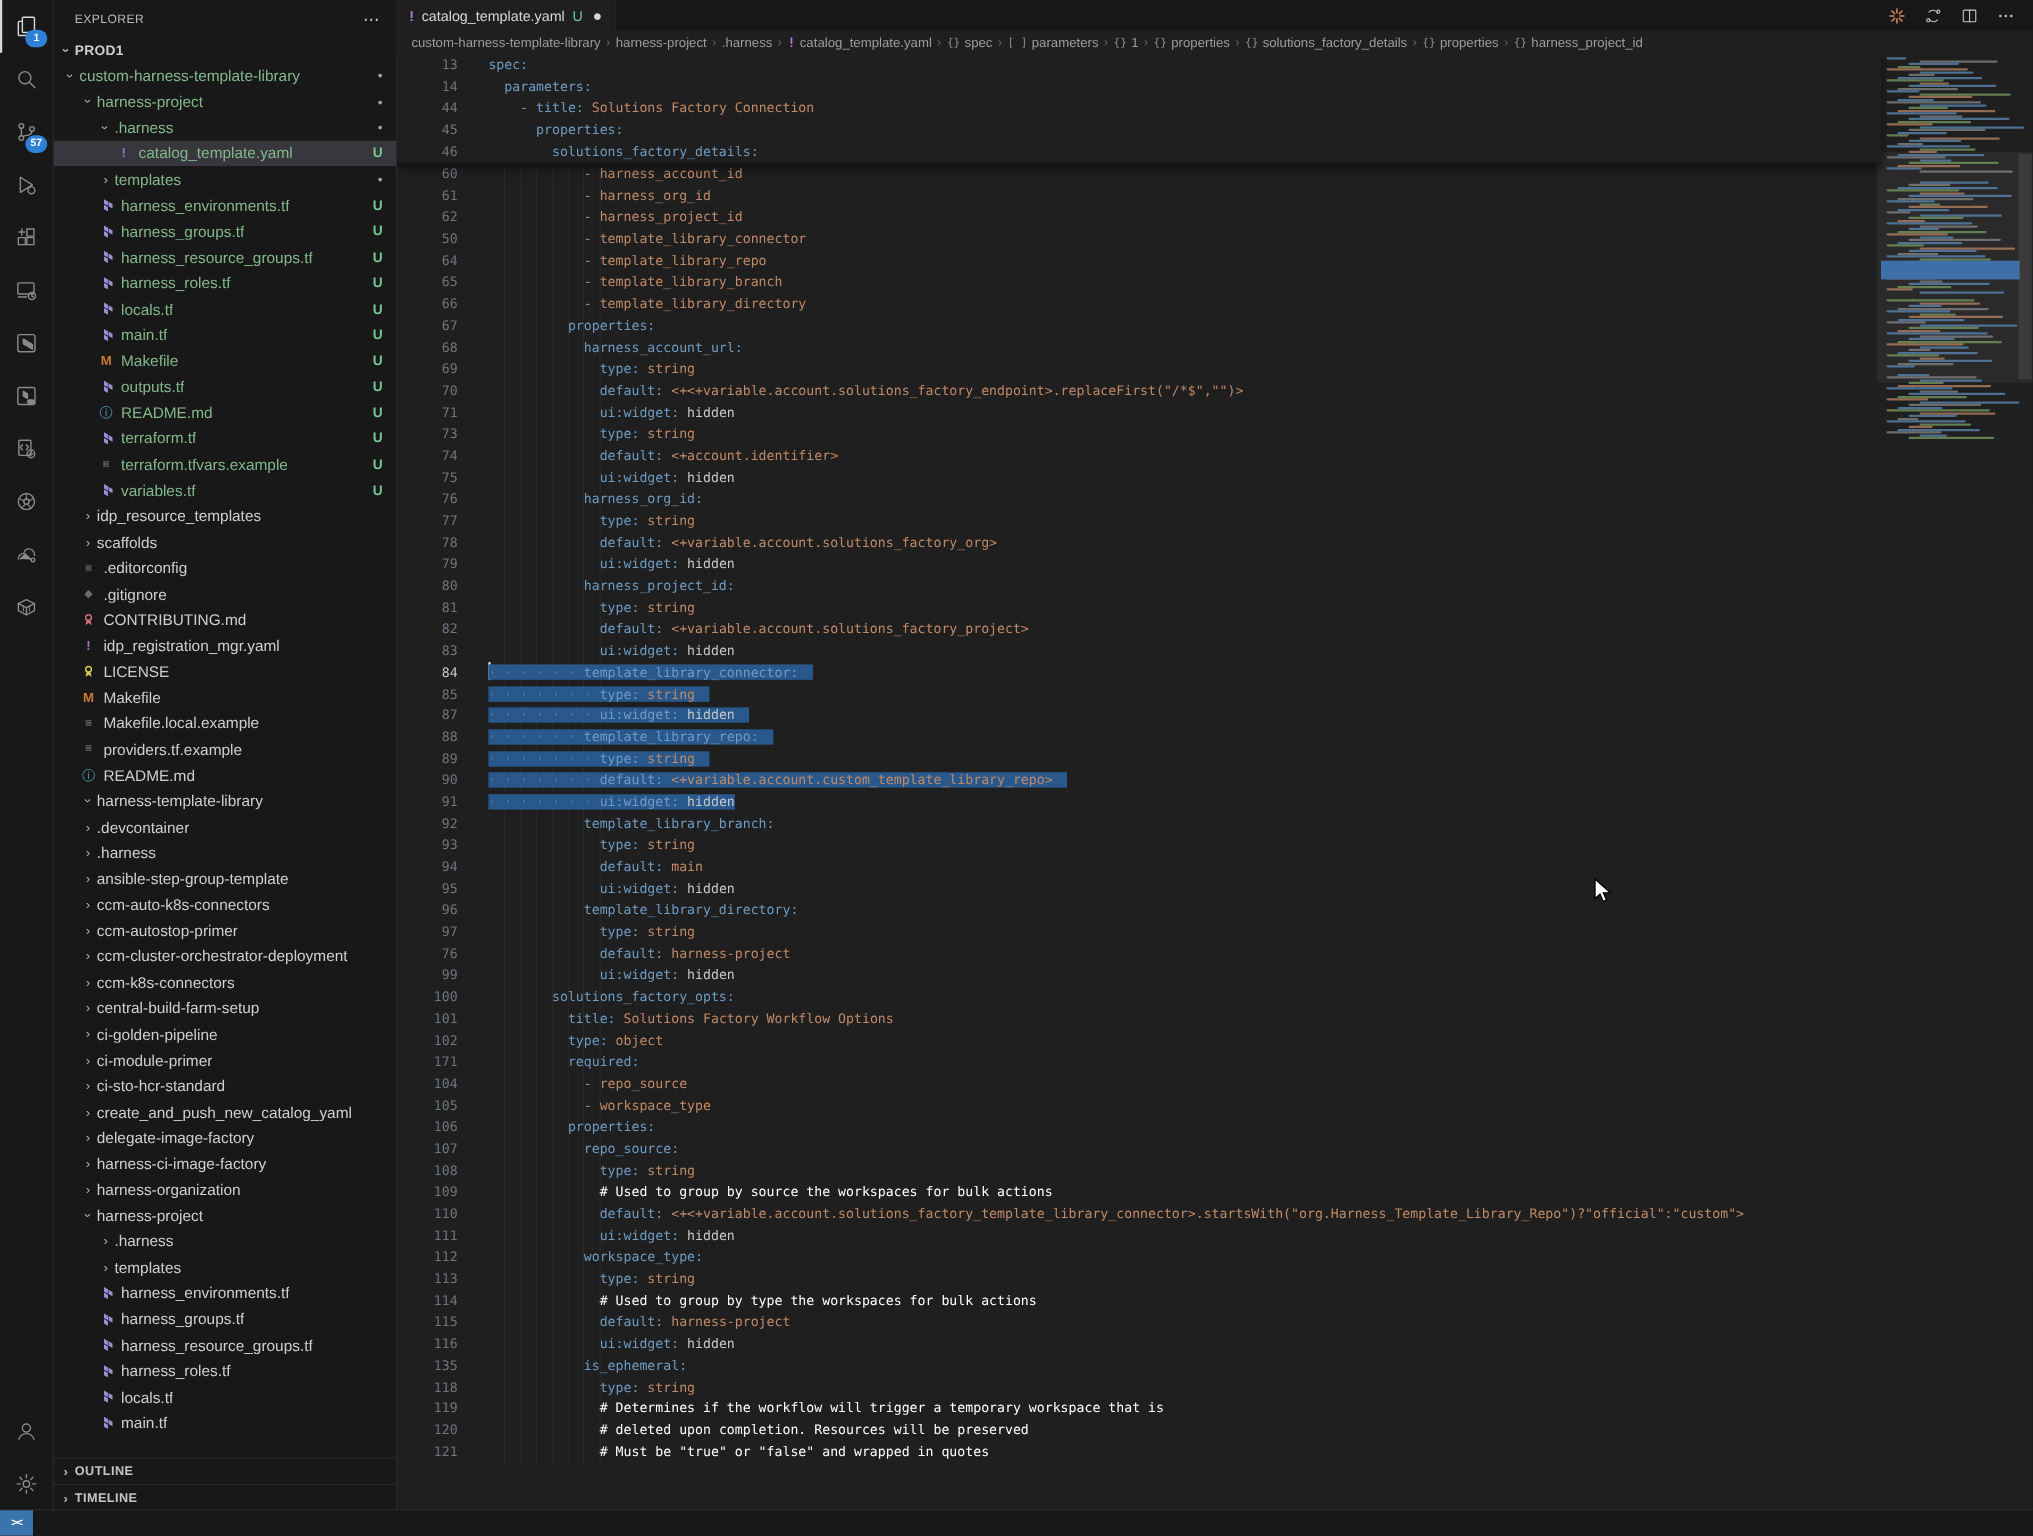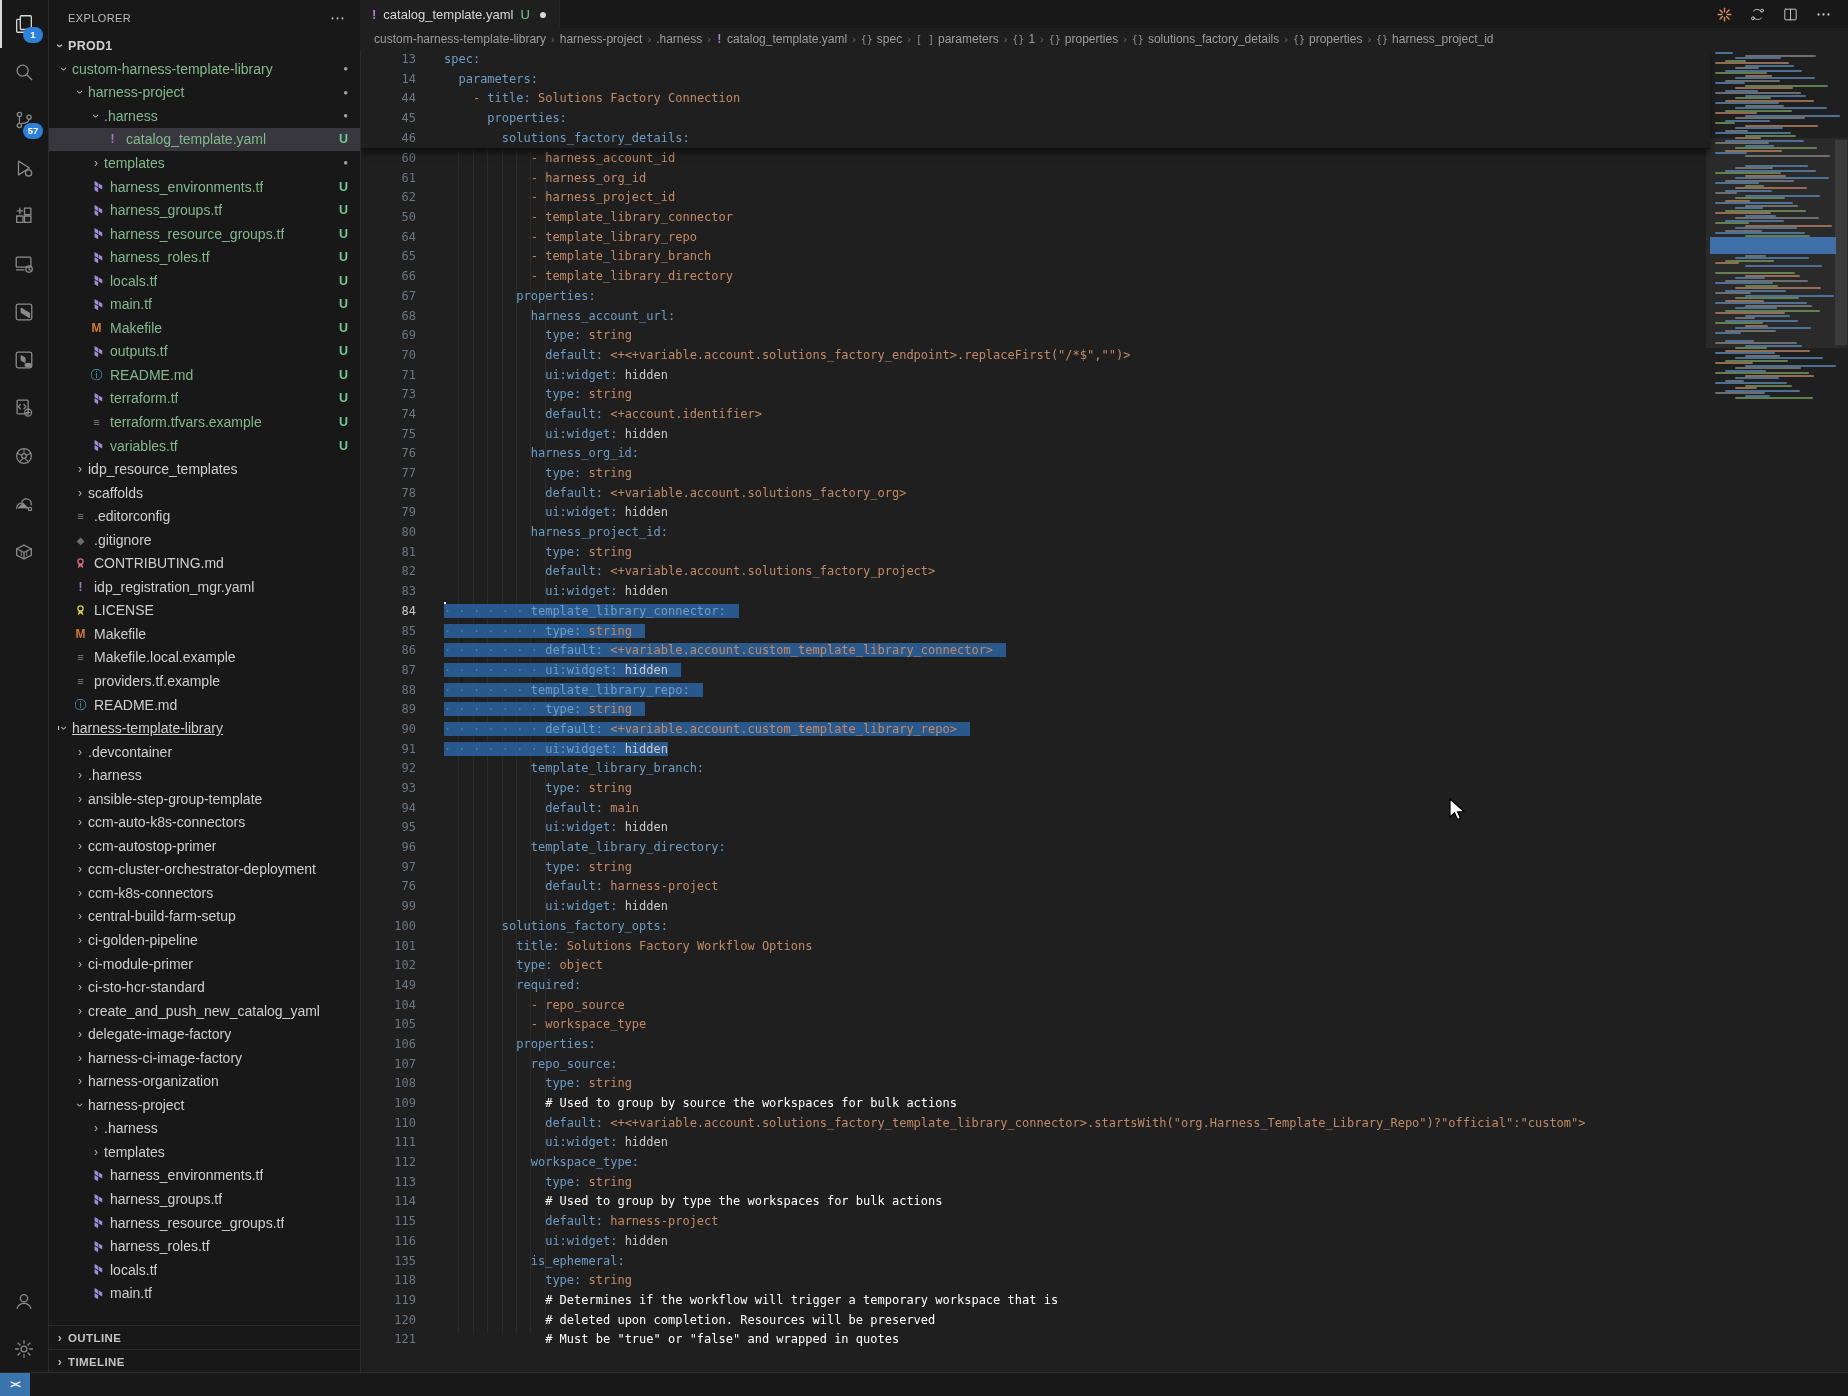--- a/index.html
+++ b/index.html
@@ -395,21 +395,21 @@
         <span class="rlabel">Makefile.local.example</span>
       </div>
       <div class="row" style="padding-left: 24px;">
         <span class="ficon"><span style="color:#8a8a8a;font-size:11px">≡</span></span>
         <span class="rlabel">providers.tf.example</span>
       </div>
       <div class="row" style="padding-left: 24px;">
         <span class="ficon"><span style="color:#519aba;font-size:12px">ⓘ</span></span>
         <span class="rlabel">README.md</span>
       </div>
-      <div class="row" style="padding-left: 8px; text-decoration: underline;">
+      <div class="row" style="padding-left: 24px;">
         <span class="chev open">›</span>
         <span class="rlabel">harness-template-library</span>
       </div>
       <div class="row" style="padding-left: 24px;">
         <span class="chev">›</span>
         <span class="rlabel">.devcontainer</span>
       </div>
       <div class="row" style="padding-left: 24px;">
         <span class="chev">›</span>
         <span class="rlabel">.harness</span>
@@ -668,38 +668,37 @@
       <div class="cl"><span class="ln">76</span><span class="lc">            <span class="tk-k">harness_org_id:</span></span></div>
       <div class="cl"><span class="ln">77</span><span class="lc">              <span class="tk-k">type:</span><span class="tk-v"> string</span></span></div>
       <div class="cl"><span class="ln">78</span><span class="lc">              <span class="tk-k">default:</span><span class="tk-v"> &lt;+variable.account.solutions_factory_org&gt;</span></span></div>
       <div class="cl"><span class="ln">79</span><span class="lc">              <span class="tk-k">ui:widget:</span><span class="tk-p"> hidden</span></span></div>
       <div class="cl"><span class="ln">80</span><span class="lc">            <span class="tk-k">harness_project_id:</span></span></div>
       <div class="cl"><span class="ln">81</span><span class="lc">              <span class="tk-k">type:</span><span class="tk-v"> string</span></span></div>
       <div class="cl"><span class="ln">82</span><span class="lc">              <span class="tk-k">default:</span><span class="tk-v"> &lt;+variable.account.solutions_factory_project&gt;</span></span></div>
       <div class="cl"><span class="ln">83</span><span class="lc">              <span class="tk-k">ui:widget:</span><span class="tk-p"> hidden</span></span></div>
       <div class="cl"><span class="ln cur">84</span><span class="lc"><span class="caret"></span><span class="sel-bg" style="padding-right: 13px;"><span class="tk-w">· · · · · · </span><span class="tk-k">template_library_connector:</span></span></span></div>
       <div class="cl"><span class="ln">85</span><span class="lc"><span class="sel-bg" style="padding-right: 13px;"><span class="tk-w">· · · · · · · </span><span class="tk-k">type:</span><span class="tk-v"> string</span></span></span></div>
-      <div class="cl"><span class="ln">86</span><span class="lc"><span class="sel-bg" style="padding-right: 13px;"><span class="tk-w">· · · · · · · </span><span class="tk-k">default:</span><span class="tk-v"> &lt;+variable.account.custom_template_library_connector&gt;</span></span></span></div>
       <div class="cl"><span class="ln">87</span><span class="lc"><span class="sel-bg" style="padding-right: 13px;"><span class="tk-w">· · · · · · · </span><span class="tk-k">ui:widget:</span><span class="tk-p"> hidden</span></span></span></div>
       <div class="cl"><span class="ln">88</span><span class="lc"><span class="sel-bg" style="padding-right: 13px;"><span class="tk-w">· · · · · · </span><span class="tk-k">template_library_repo:</span></span></span></div>
       <div class="cl"><span class="ln">89</span><span class="lc"><span class="sel-bg" style="padding-right: 13px;"><span class="tk-w">· · · · · · · </span><span class="tk-k">type:</span><span class="tk-v"> string</span></span></span></div>
       <div class="cl"><span class="ln">90</span><span class="lc"><span class="sel-bg" style="padding-right: 13px;"><span class="tk-w">· · · · · · · </span><span class="tk-k">default:</span><span class="tk-v"> &lt;+variable.account.custom_template_library_repo&gt;</span></span></span></div>
       <div class="cl"><span class="ln">91</span><span class="lc"><span class="sel-bg"><span class="tk-w">· · · · · · · </span><span class="tk-k">ui:widget:</span><span class="tk-p"> hidden</span></span></span></div>
       <div class="cl"><span class="ln">92</span><span class="lc">            <span class="tk-k">template_library_branch:</span></span></div>
       <div class="cl"><span class="ln">93</span><span class="lc">              <span class="tk-k">type:</span><span class="tk-v"> string</span></span></div>
       <div class="cl"><span class="ln">94</span><span class="lc">              <span class="tk-k">default:</span><span class="tk-v"> main</span></span></div>
       <div class="cl"><span class="ln">95</span><span class="lc">              <span class="tk-k">ui:widget:</span><span class="tk-p"> hidden</span></span></div>
       <div class="cl"><span class="ln">96</span><span class="lc">            <span class="tk-k">template_library_directory:</span></span></div>
       <div class="cl"><span class="ln">97</span><span class="lc">              <span class="tk-k">type:</span><span class="tk-v"> string</span></span></div>
       <div class="cl"><span class="ln">76</span><span class="lc">              <span class="tk-k">default:</span><span class="tk-v"> harness-project</span></span></div>
       <div class="cl"><span class="ln">99</span><span class="lc">              <span class="tk-k">ui:widget:</span><span class="tk-p"> hidden</span></span></div>
       <div class="cl"><span class="ln">100</span><span class="lc">        <span class="tk-k">solutions_factory_opts:</span></span></div>
       <div class="cl"><span class="ln">101</span><span class="lc">          <span class="tk-k">title:</span><span class="tk-v"> Solutions Factory Workflow Options</span></span></div>
       <div class="cl"><span class="ln">102</span><span class="lc">          <span class="tk-k">type:</span><span class="tk-v"> object</span></span></div>
-      <div class="cl"><span class="ln">149</span><span class="lc">          <span class="tk-k">required:</span></span></div>
+      <div class="cl"><span class="ln">171</span><span class="lc">          <span class="tk-k">required:</span></span></div>
       <div class="cl"><span class="ln">104</span><span class="lc">            <span class="tk-v">- repo_source</span></span></div>
       <div class="cl"><span class="ln">105</span><span class="lc">            <span class="tk-v">- workspace_type</span></span></div>
       <div class="cl"><span class="ln">106</span><span class="lc">          <span class="tk-k">properties:</span></span></div>
       <div class="cl"><span class="ln">107</span><span class="lc">            <span class="tk-k">repo_source:</span></span></div>
       <div class="cl"><span class="ln">108</span><span class="lc">              <span class="tk-k">type:</span><span class="tk-v"> string</span></span></div>
       <div class="cl"><span class="ln">109</span><span class="lc">              <span class="tk-c"># Used to group by source the workspaces for bulk actions</span></span></div>
       <div class="cl"><span class="ln">110</span><span class="lc">              <span class="tk-k">default:</span><span class="tk-v"> &lt;+&lt;+variable.account.solutions_factory_template_library_connector&gt;.startsWith("org.Harness_Template_Library_Repo")?"official":"custom"&gt;</span></span></div>
       <div class="cl"><span class="ln">111</span><span class="lc">              <span class="tk-k">ui:widget:</span><span class="tk-p"> hidden</span></span></div>
       <div class="cl"><span class="ln">112</span><span class="lc">            <span class="tk-k">workspace_type:</span></span></div>
       <div class="cl"><span class="ln">113</span><span class="lc">              <span class="tk-k">type:</span><span class="tk-v"> string</span></span></div>

